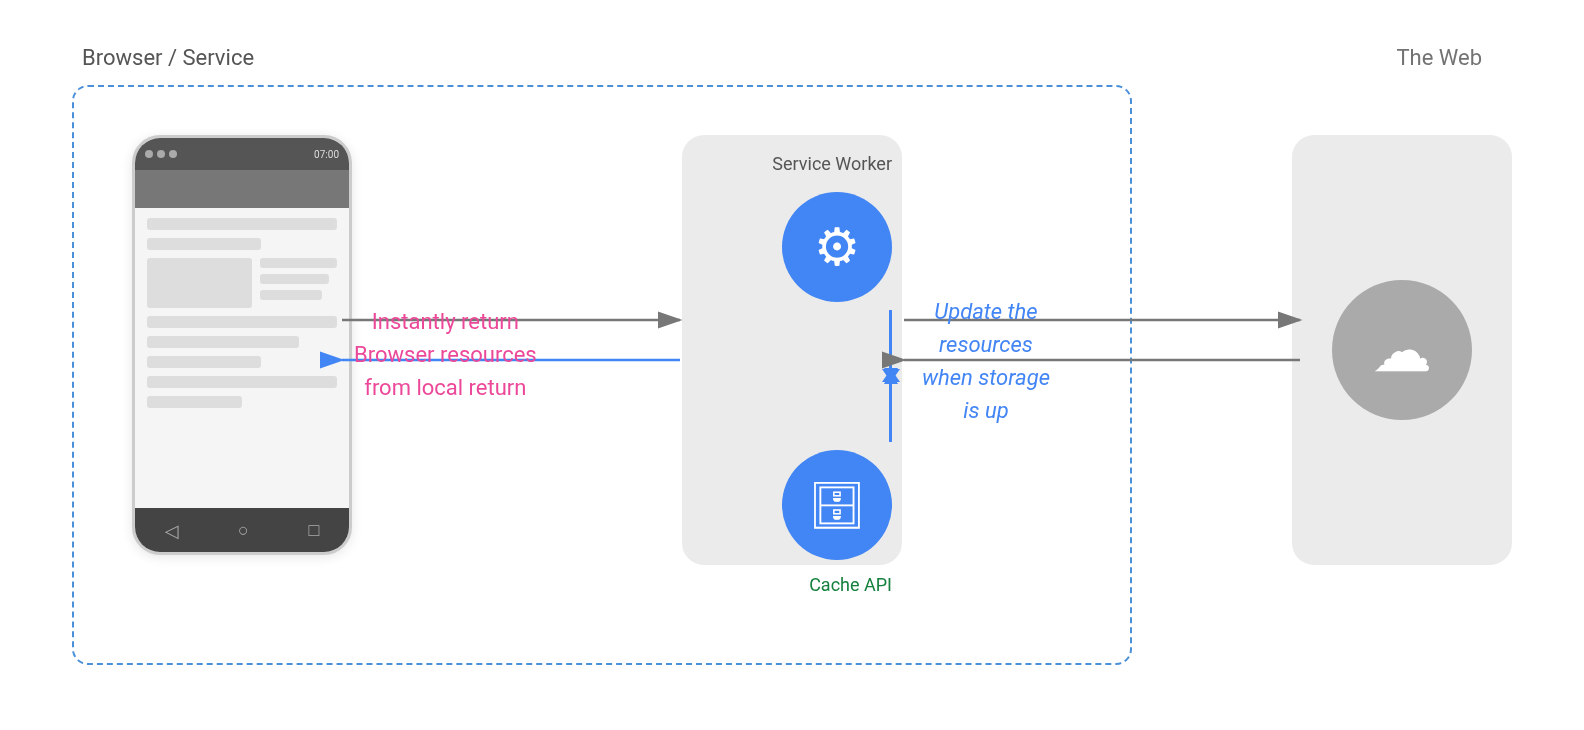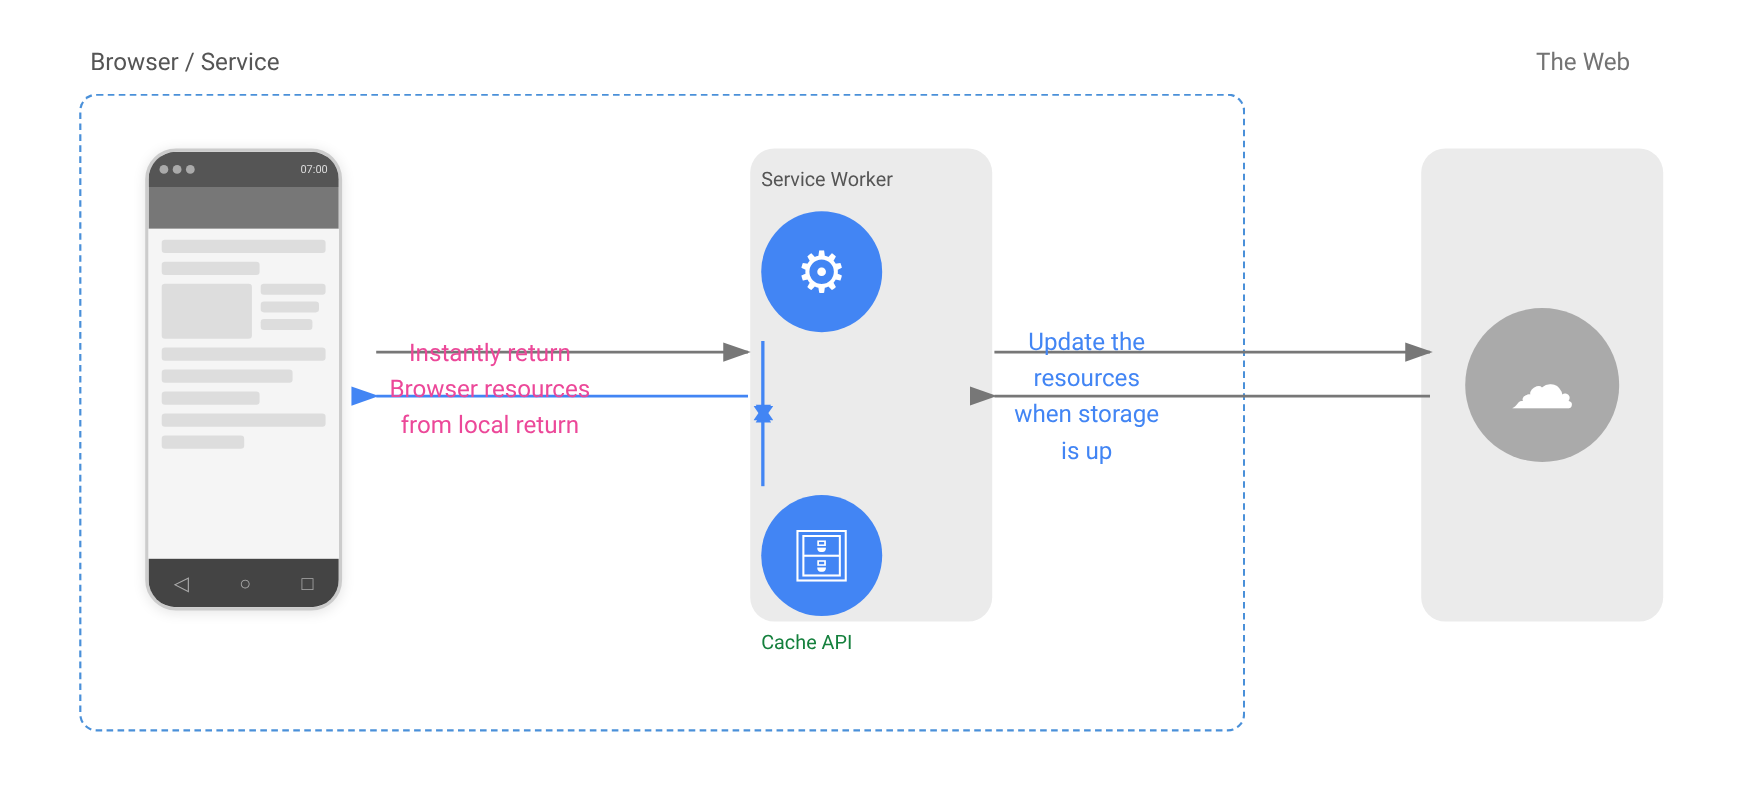--- a/index.html
+++ b/index.html
@@ -51,21 +51,21 @@
       border: 2.5px dashed #4A90D9;
       border-radius: 16px;
       background: transparent;
     }
 
     
     .phone {
       position: absolute;
       left: 90px;
       top: 110px;
-      width: 179px;
+      width: 220px;
       height: 420px;
       background: #fff;
       border-radius: 28px;
       border: 3px solid #ccc;
       box-shadow: 0 2px 12px rgba(0,0,0,0.10);
       overflow: hidden;
       display: flex;
       flex-direction: column;
     }
     .phone-statusbar {
@@ -138,21 +138,21 @@
     .service-worker-box {
       position: absolute;
       left: 640px;
       top: 110px;
       width: 220px;
       height: 430px;
       background: #ebebeb;
       border-radius: 22px;
       display: flex;
       flex-direction: column;
-      align-items: flex-start;
+      align-items: flex-end;
       padding: 18px 10px 18px 10px;
     }
     .sw-label {
       font-size: 18px;
       color: #555;
       margin-bottom: 18px;
       text-align: center;
     }
     .sw-circle {
       width: 110px;
@@ -272,20 +272,21 @@
     }
     .arrow-text-right {
       position: absolute;
       left: 880px;
       top: 270px;
       color: #4285F4;
       font-size: 22px;
       font-weight: 400;
       text-align: center;
       line-height: 1.5;
+      font-style: italic;
     }
   </style>
 </head>
 <body>
 
 <div class="diagram-container">
 
   <div class="browser-label">Browser / Service</div>
 
   <div class="web-label">The Web</div>

